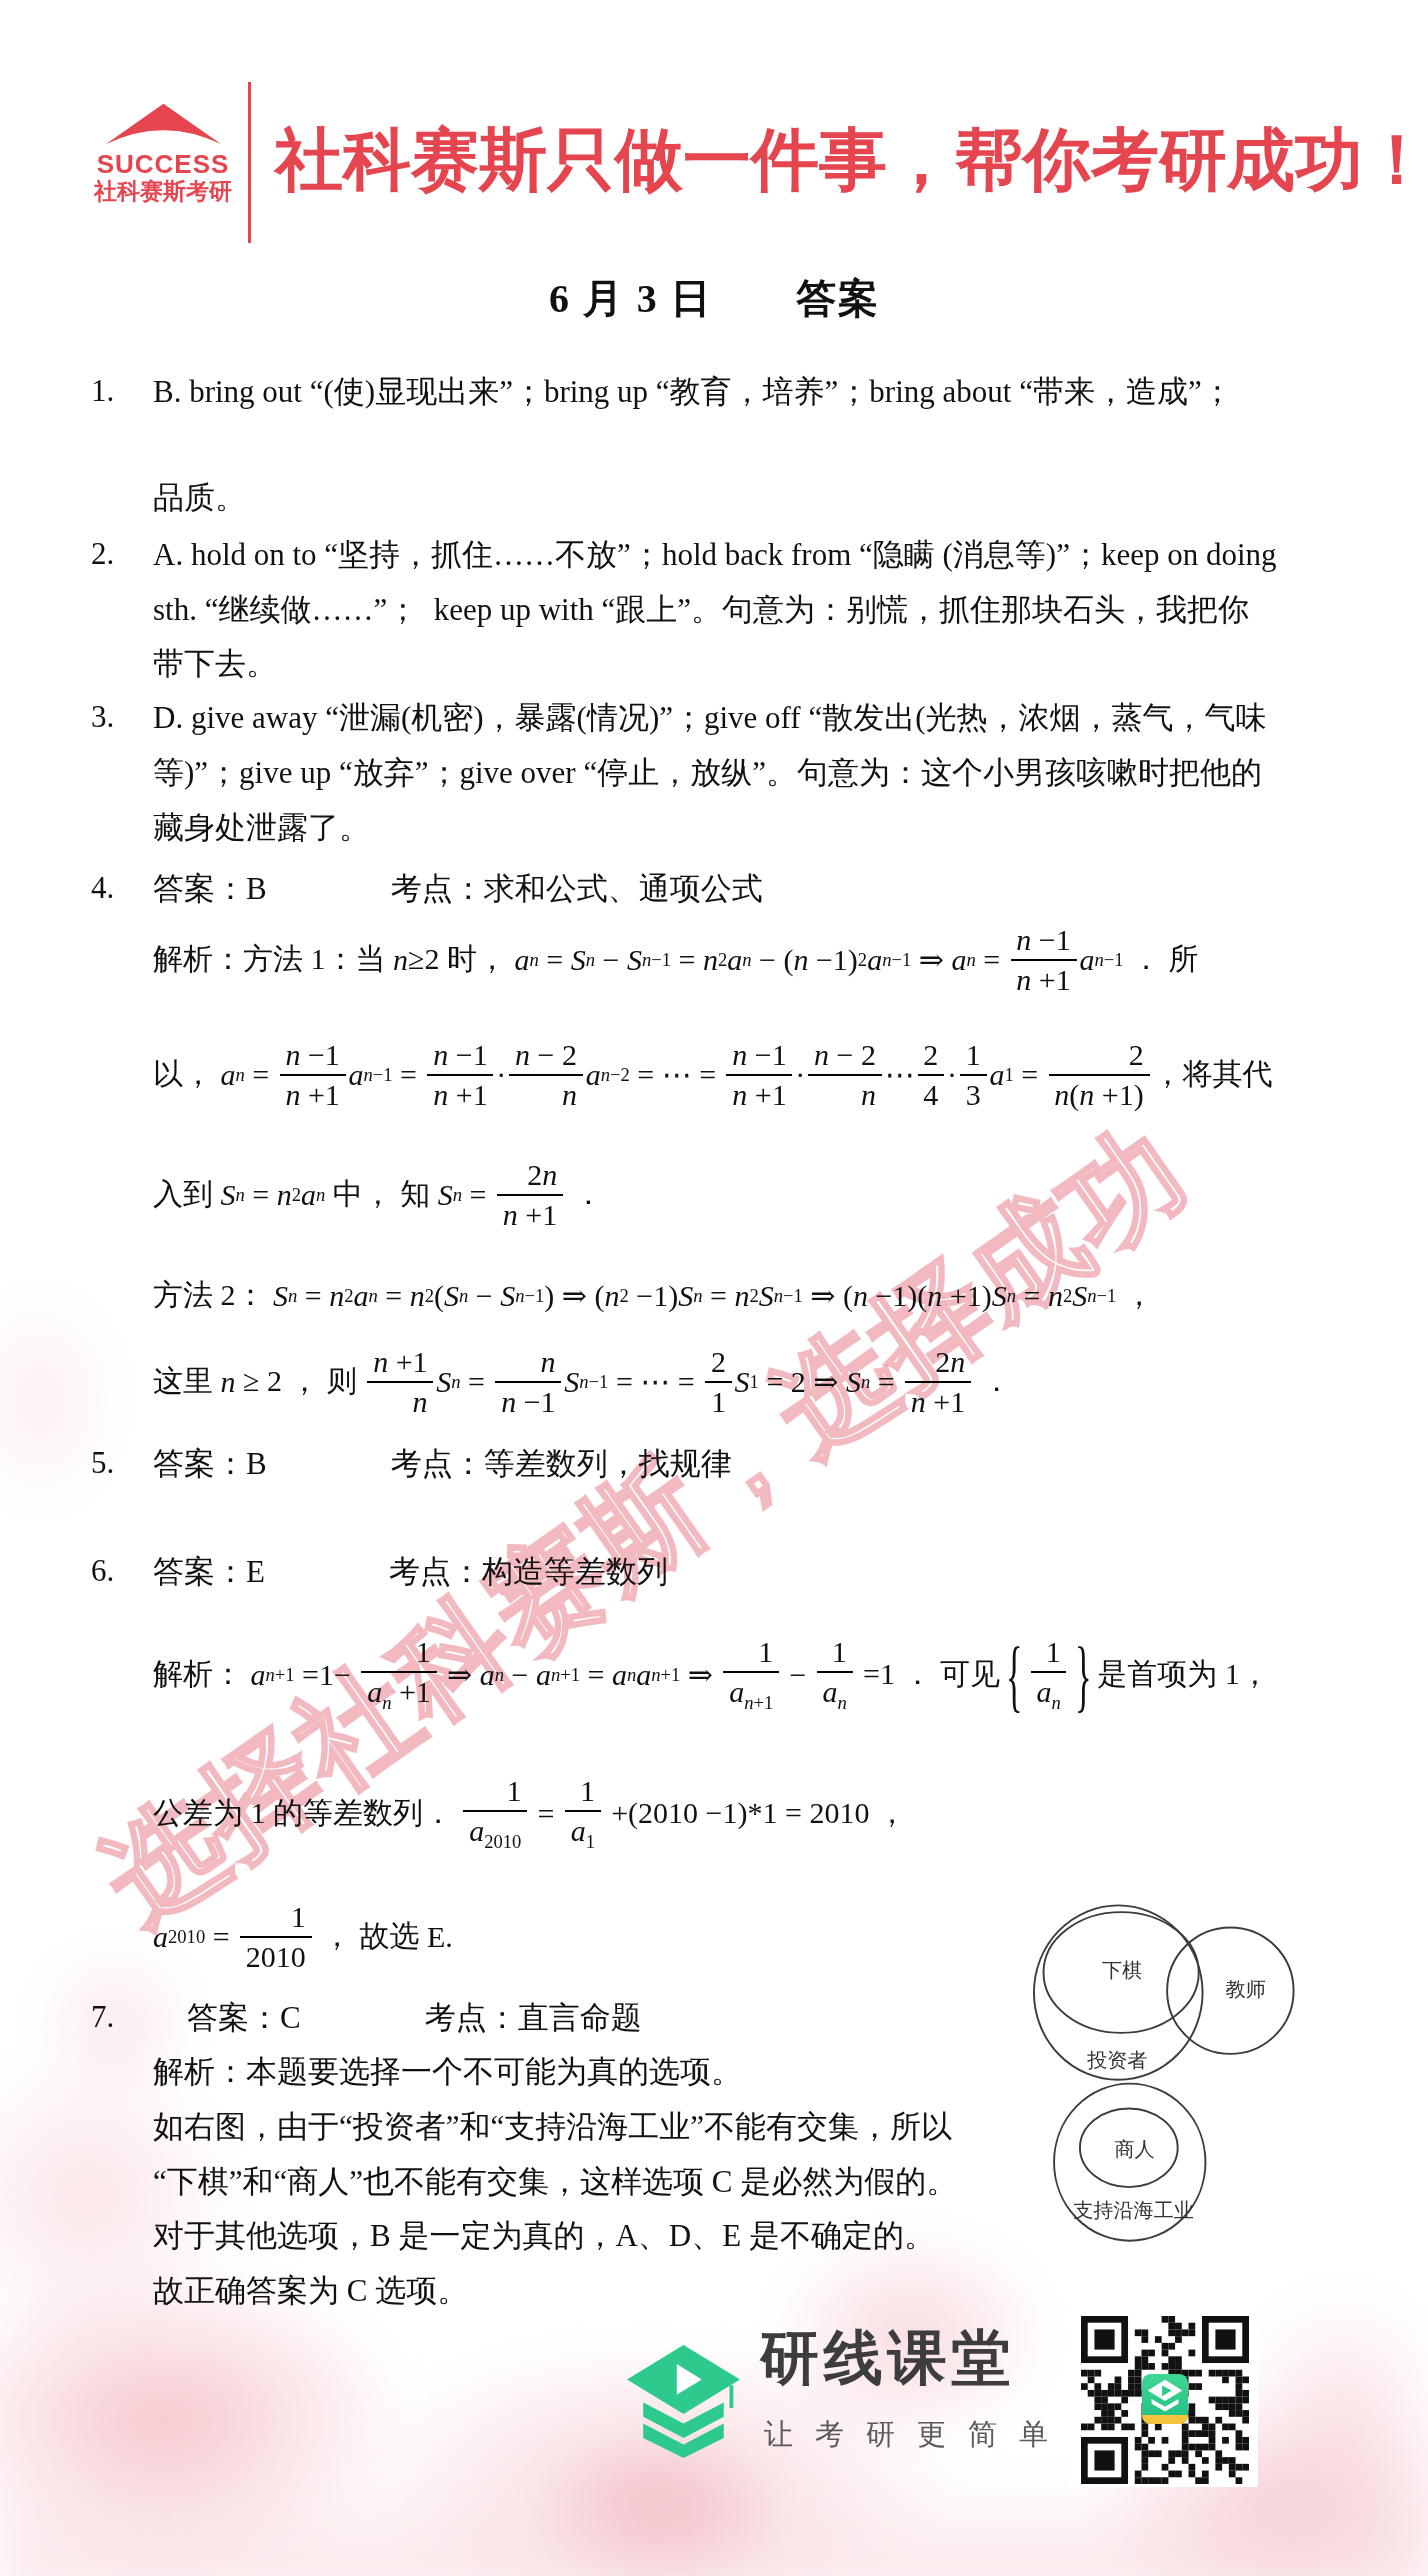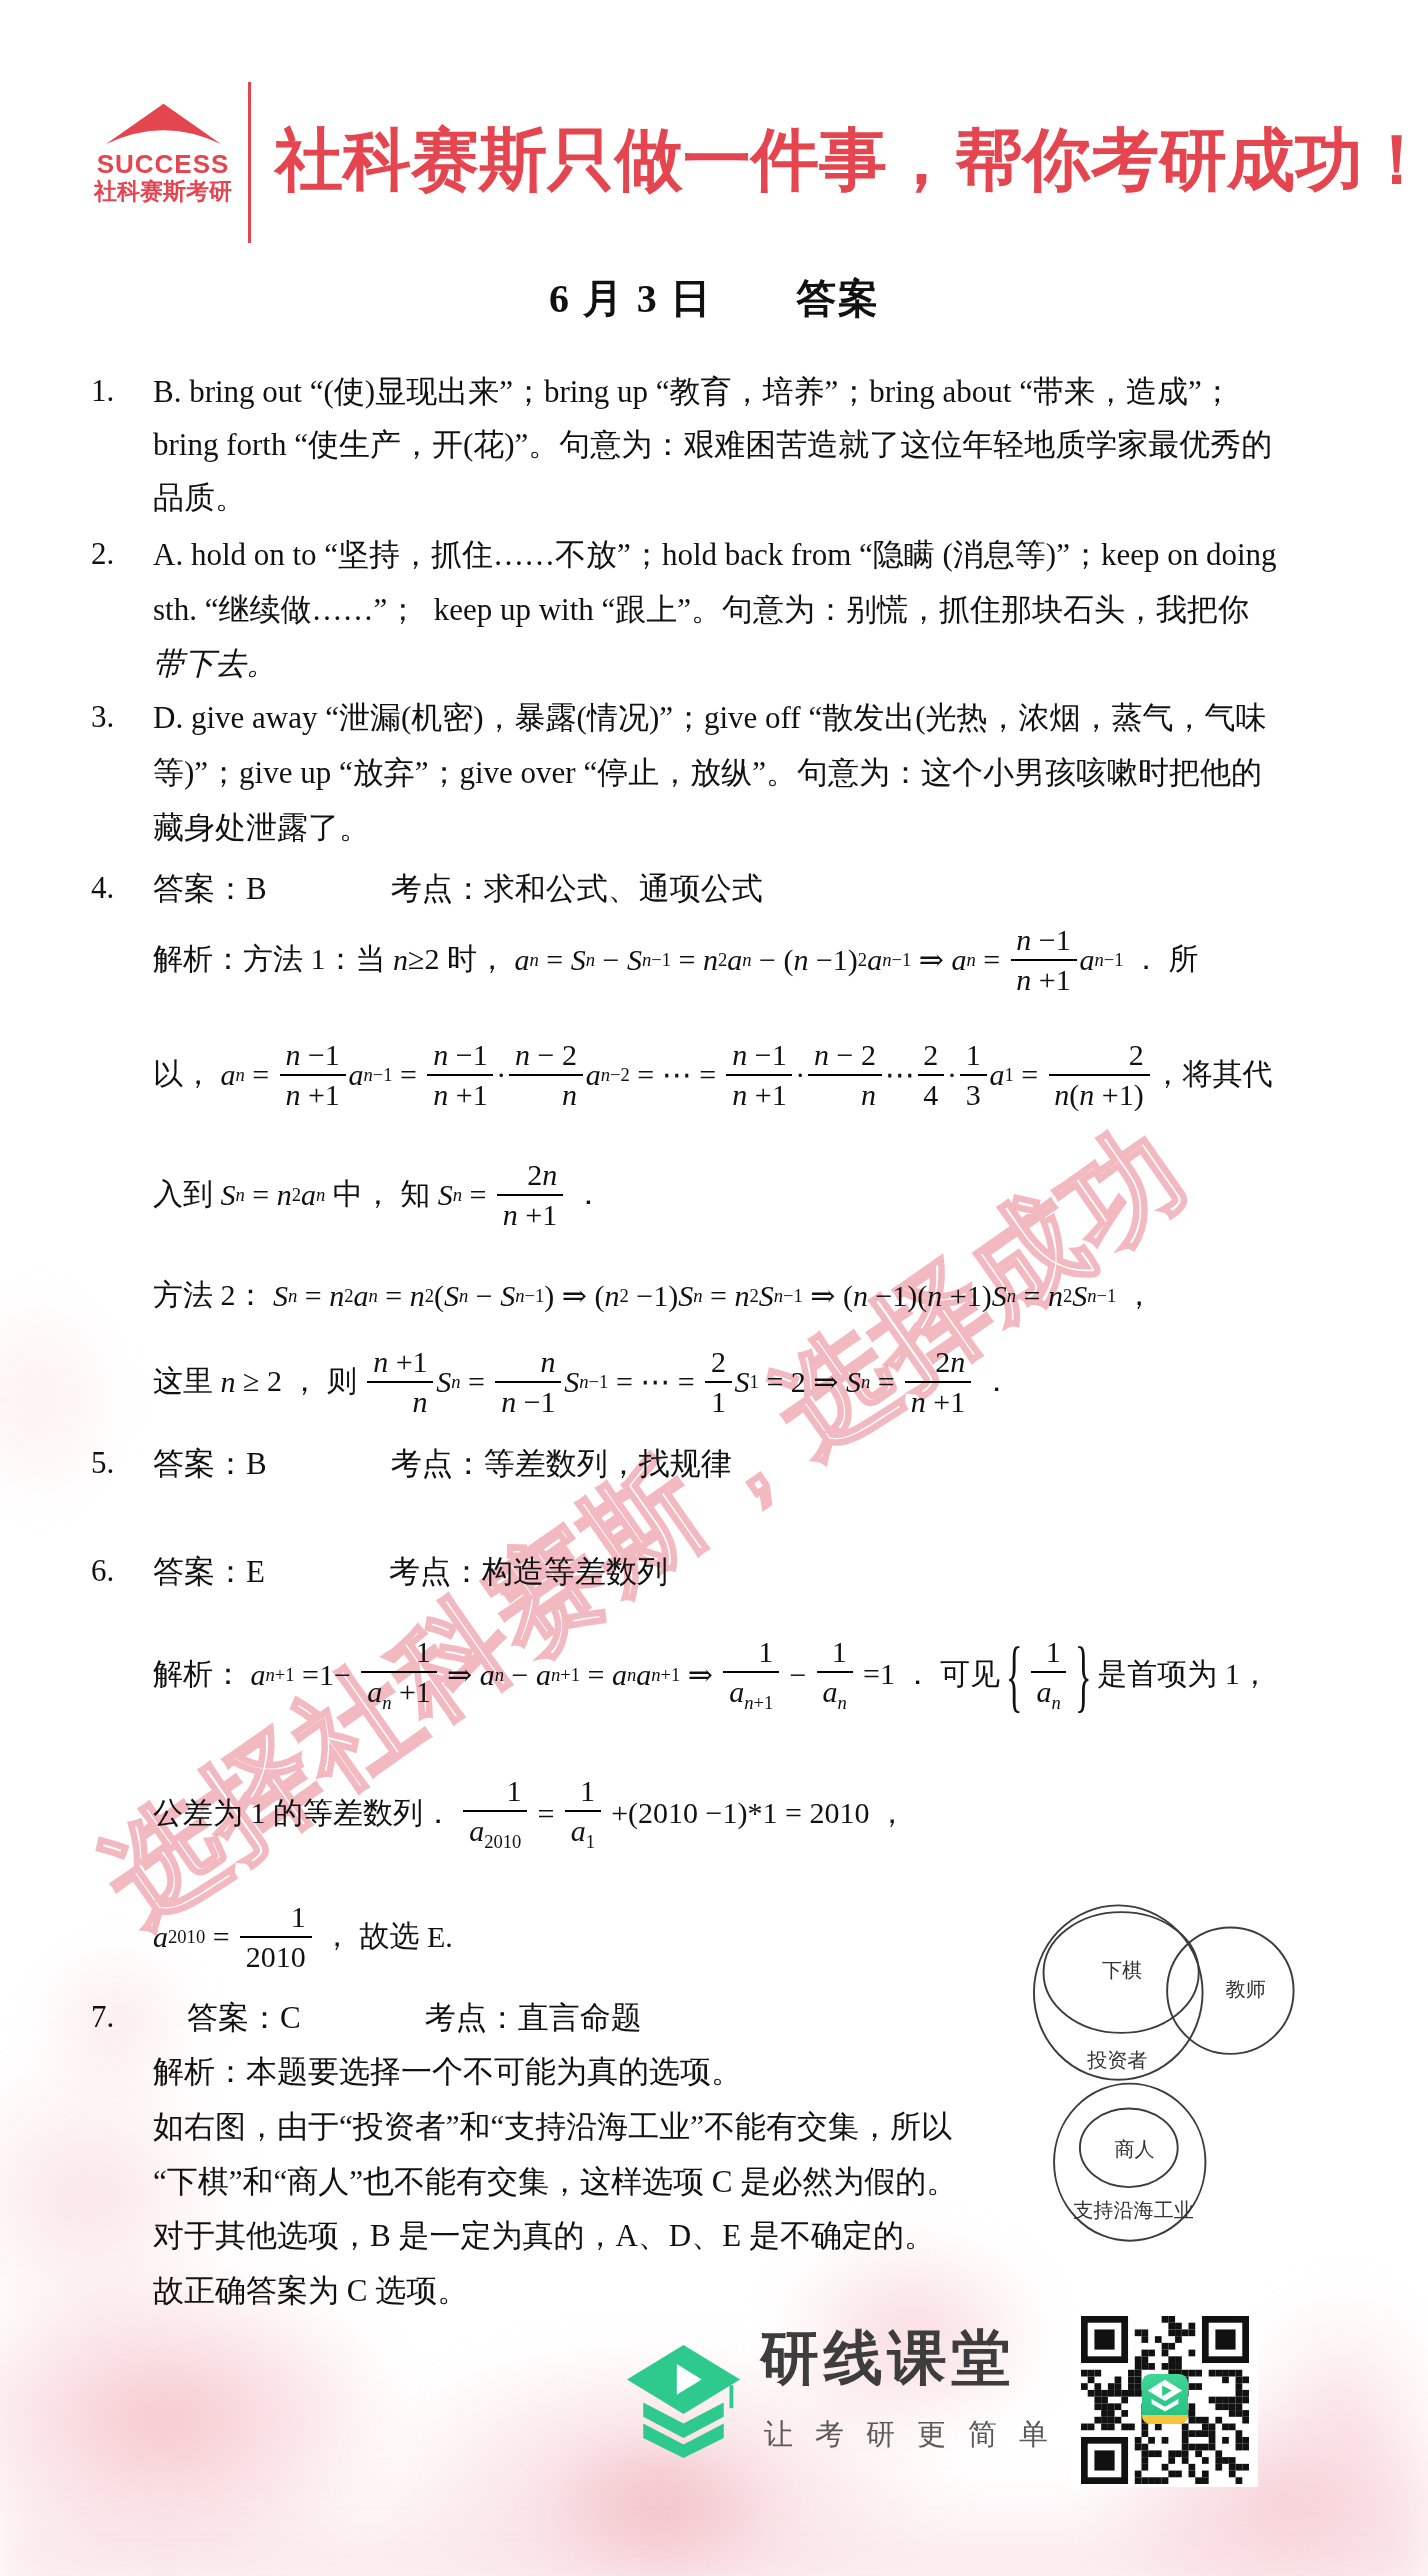--- a/index.html
+++ b/index.html
@@ -103,26 +103,25 @@
     </div>
     <div class="hdivider"></div>
     <div class="slogan">社科赛斯只做一件事，帮你考研成功！</div>
   </div>
 
   <div class="title">6 月 3 日　　答案</div>
 
   <div id="items">
       <div class="inum" style="top: 372px;">1.</div>
       <div class="line" style="top: 372px;">B. bring out “(使)显现出来”；bring up “教育，培养”；bring about “带来，造成”；</div>
-      <div class="line" style="top: 425px;">bring forth “使生产，开(花)”。句意为：艰难困苦造就了这位年轻地质学家最优秀的</div>
       <div class="line" style="top: 478px;">品质。</div>
       <div class="inum" style="top: 535px;">2.</div>
       <div class="line" style="top: 590px;">sth. “继续做……”；  keep up with “跟上”。句意为：别慌，抓住那块石头，我把你</div>
       <div class="line" style="top: 535px;">A. hold on to “坚持，抓住……不放”；hold back from “隐瞒 (消息等)”；keep on doing</div>
-      <div class="line" style="top: 644px; font-style: italic;">带下去。</div>
+      <div class="line" style="top: 644px;">带下去。</div>
       <div class="inum" style="top: 698px;">3.</div>
       <div class="line" style="top: 698px;">D. give away “泄漏(机密)，暴露(情况)”；give off “散发出(光热，浓烟，蒸气，气味</div>
       <div class="line" style="top: 753px;">等)”；give up “放弃”；give over “停止，放纵”。句意为：这个小男孩咳嗽时把他的</div>
       <div class="line" style="top: 808px;">藏身处泄露了。</div>
       <div class="inum" style="top: 869px;">4.</div>
       <div class="line" style="top: 869px;">答案：B　　　　考点：求和公式、通项公式</div>
       <div class="mline" style="top: 906px;">解析：方法 1：当 <i>n</i>≥2 时， <i>a</i><span class="sb"><i>n</i></span> = <i>S</i><span class="sb"><i>n</i></span> − <i>S</i><span class="sb"><i>n</i>−1</span> = <i>n</i><span class="sp">2</span><i>a</i><span class="sb"><i>n</i></span> − (<i>n</i> −1)<span class="sp">2</span> <i>a</i><span class="sb"><i>n</i>−1</span> ⇒ <i>a</i><span class="sb"><i>n</i></span> = <span class="fr"><span class="nu"><i>n</i> −1</span><span class="de"><i>n</i> +1</span></span><i>a</i><span class="sb"><i>n</i>−1</span> ． 所</div>
       <div class="mline" style="top: 1021px;">以， <i>a</i><span class="sb"><i>n</i></span> = <span class="fr"><span class="nu"><i>n</i> −1</span><span class="de"><i>n</i> +1</span></span><i>a</i><span class="sb"><i>n</i>−1</span> = <span class="fr"><span class="nu"><i>n</i> −1</span><span class="de"><i>n</i> +1</span></span>·<span class="fr"><span class="nu"><i>n</i> − 2</span><span class="de"><i>n</i></span></span><i>a</i><span class="sb"><i>n</i>−2</span> = ⋯ = <span class="fr"><span class="nu"><i>n</i> −1</span><span class="de"><i>n</i> +1</span></span>·<span class="fr"><span class="nu"><i>n</i> − 2</span><span class="de"><i>n</i></span></span>⋯<span class="fr"><span class="nu">2</span><span class="de">4</span></span>·<span class="fr"><span class="nu">1</span><span class="de">3</span></span><i>a</i><span class="sb">1</span> = <span class="fr"><span class="nu">2</span><span class="de"><i>n</i>(<i>n</i> +1)</span></span>，将其代</div>
       <div class="mline" style="top: 1141px;">入到 <i>S</i><span class="sb"><i>n</i></span> = <i>n</i><span class="sp">2</span><i>a</i><span class="sb"><i>n</i></span> 中， 知 <i>S</i><span class="sb"><i>n</i></span> = <span class="fr"><span class="nu">2<i>n</i></span><span class="de"><i>n</i> +1</span></span> ．</div>
       <div class="mline" style="top: 1242px;">方法 2： <i>S</i><span class="sb"><i>n</i></span> = <i>n</i><span class="sp">2</span><i>a</i><span class="sb"><i>n</i></span> = <i>n</i><span class="sp">2</span>(<i>S</i><span class="sb"><i>n</i></span> − <i>S</i><span class="sb"><i>n</i>−1</span>) ⇒ (<i>n</i><span class="sp">2</span> −1)<i>S</i><span class="sb"><i>n</i></span> = <i>n</i><span class="sp">2</span><i>S</i><span class="sb"><i>n</i>−1</span> ⇒ (<i>n</i> −1)(<i>n</i> +1)<i>S</i><span class="sb"><i>n</i></span> = <i>n</i><span class="sp">2</span><i>S</i><span class="sb"><i>n</i>−1</span> ，</div>

